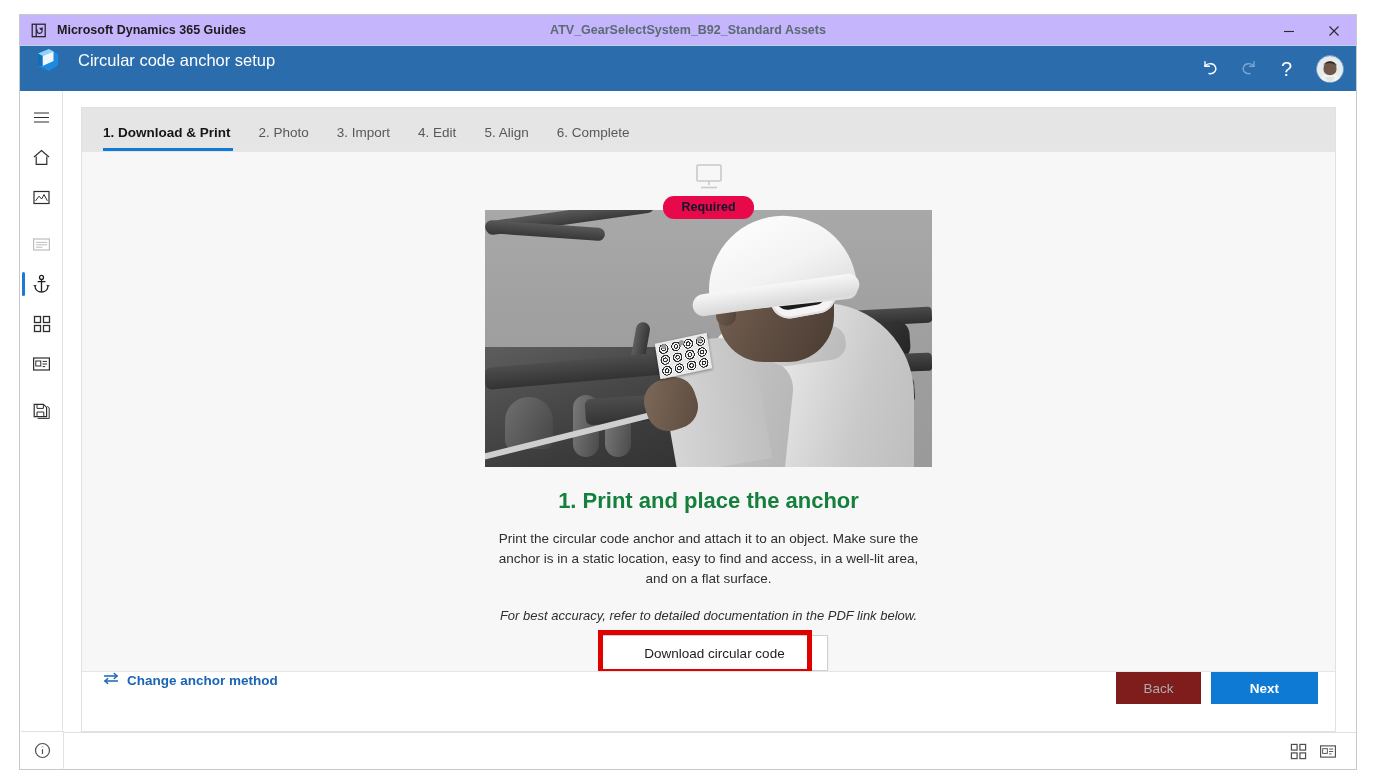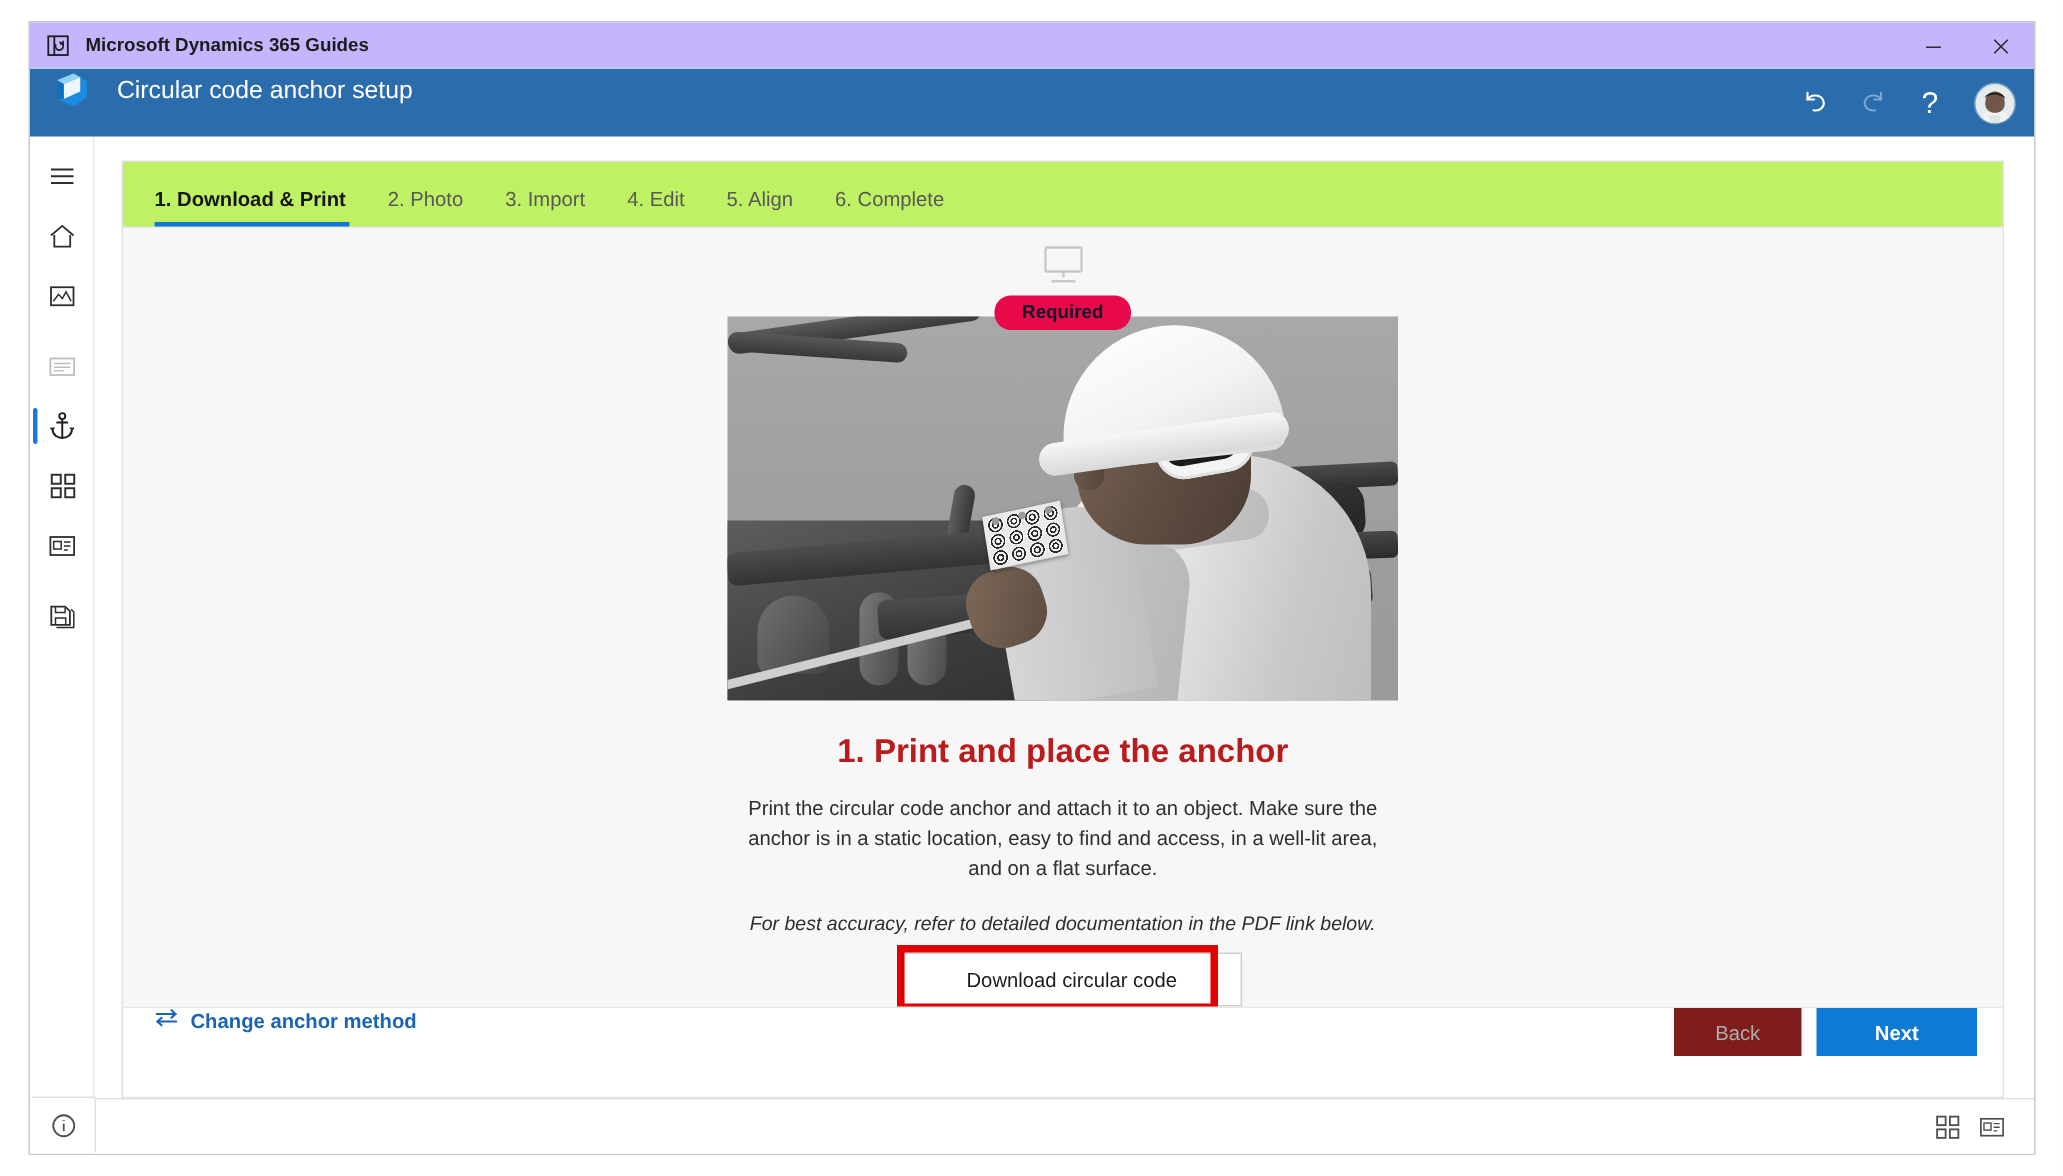--- a/index.html
+++ b/index.html
@@ -114,21 +114,21 @@
   .card {
     flex: 1; display: flex; flex-direction: column;
     border: 1px solid #e1e1e1;
     background: #fafafa;
     min-height: 0;
   }
 
   
   .tabs {
     height: 44px; flex: none;
-    background: #bef264;
+    background: #e5e5e5;
     border-bottom: 1px solid #e6e6e6;
     display: flex; align-items: flex-end;
     padding-left: 21px;
   }
   .tab {
     position: relative;
     padding: 0 15px 11px 0;
     margin-right: 13px;
     font-size: 13.5px; color: #585858;
     white-space: nowrap;
@@ -327,21 +327,21 @@
     border-radius: 50%;
   }
   .i-sheet-top {
     position:absolute; left: 0; top: 0; width: 100%; height: 8px;
     display: flex; justify-content: space-around; align-items: center;
   }
   .i-sheet-top i { width: 5px; height: 5px; border-radius: 50%; background: #9a9a9a; display:block; }
 
   
   .heading {
-    font-size: 22px; color: #b91c1c; font-weight: bold;
+    font-size: 22px; color: #15803d; font-weight: bold;
     margin-top: 21px; text-align: center;
   }
   .para {
     width: 438px; text-align: center;
     font-size: 13.5px; line-height: 20px; color: #2e2e2e;
     margin-top: 15px;
   }
   .note {
     width: 470px; text-align: center;
     font-size: 13px; font-style: italic; color: #2e2e2e;
@@ -419,20 +419,21 @@
       <span class="app-icon">
         <svg viewBox="0 0 17 17" width="17" height="17" fill="none" stroke="#1d1d1d" stroke-width="1.2">
           <rect x="1.2" y="2.2" width="13" height="12.5"></rect>
           <path d="M5.2 2.2 L5.2 14.7"></path>
           <path d="M8.5 6.2 a2.6 2.6 0 1 1 -2.2 1.3" stroke-width="1.1"></path>
           <path d="M11.1 5.2 l0 2 -2 0" stroke-width="1.1"></path>
         </svg>
       </span>
       <span class="titlebar-appname">Microsoft Dynamics 365 Guides</span>
     </div>
+    <div class="titlebar-doc">ATV_GearSelectSystem_B92_Standard Assets</div>
     <div class="titlebar-buttons">
       <div class="win-btn">
         <svg width="12" height="12" viewBox="0 0 12 12">
             <path d="M1 6.5 H11" stroke="#2b2b2b" stroke-width="1.1"></path>
           </svg>
       </div>
       <div class="win-btn">
         <svg width="12" height="12" viewBox="0 0 12 12">
             <path d="M1.5 1.5 L10.5 10.5 M10.5 1.5 L1.5 10.5" stroke="#2b2b2b" stroke-width="1.1"></path>
           </svg>

